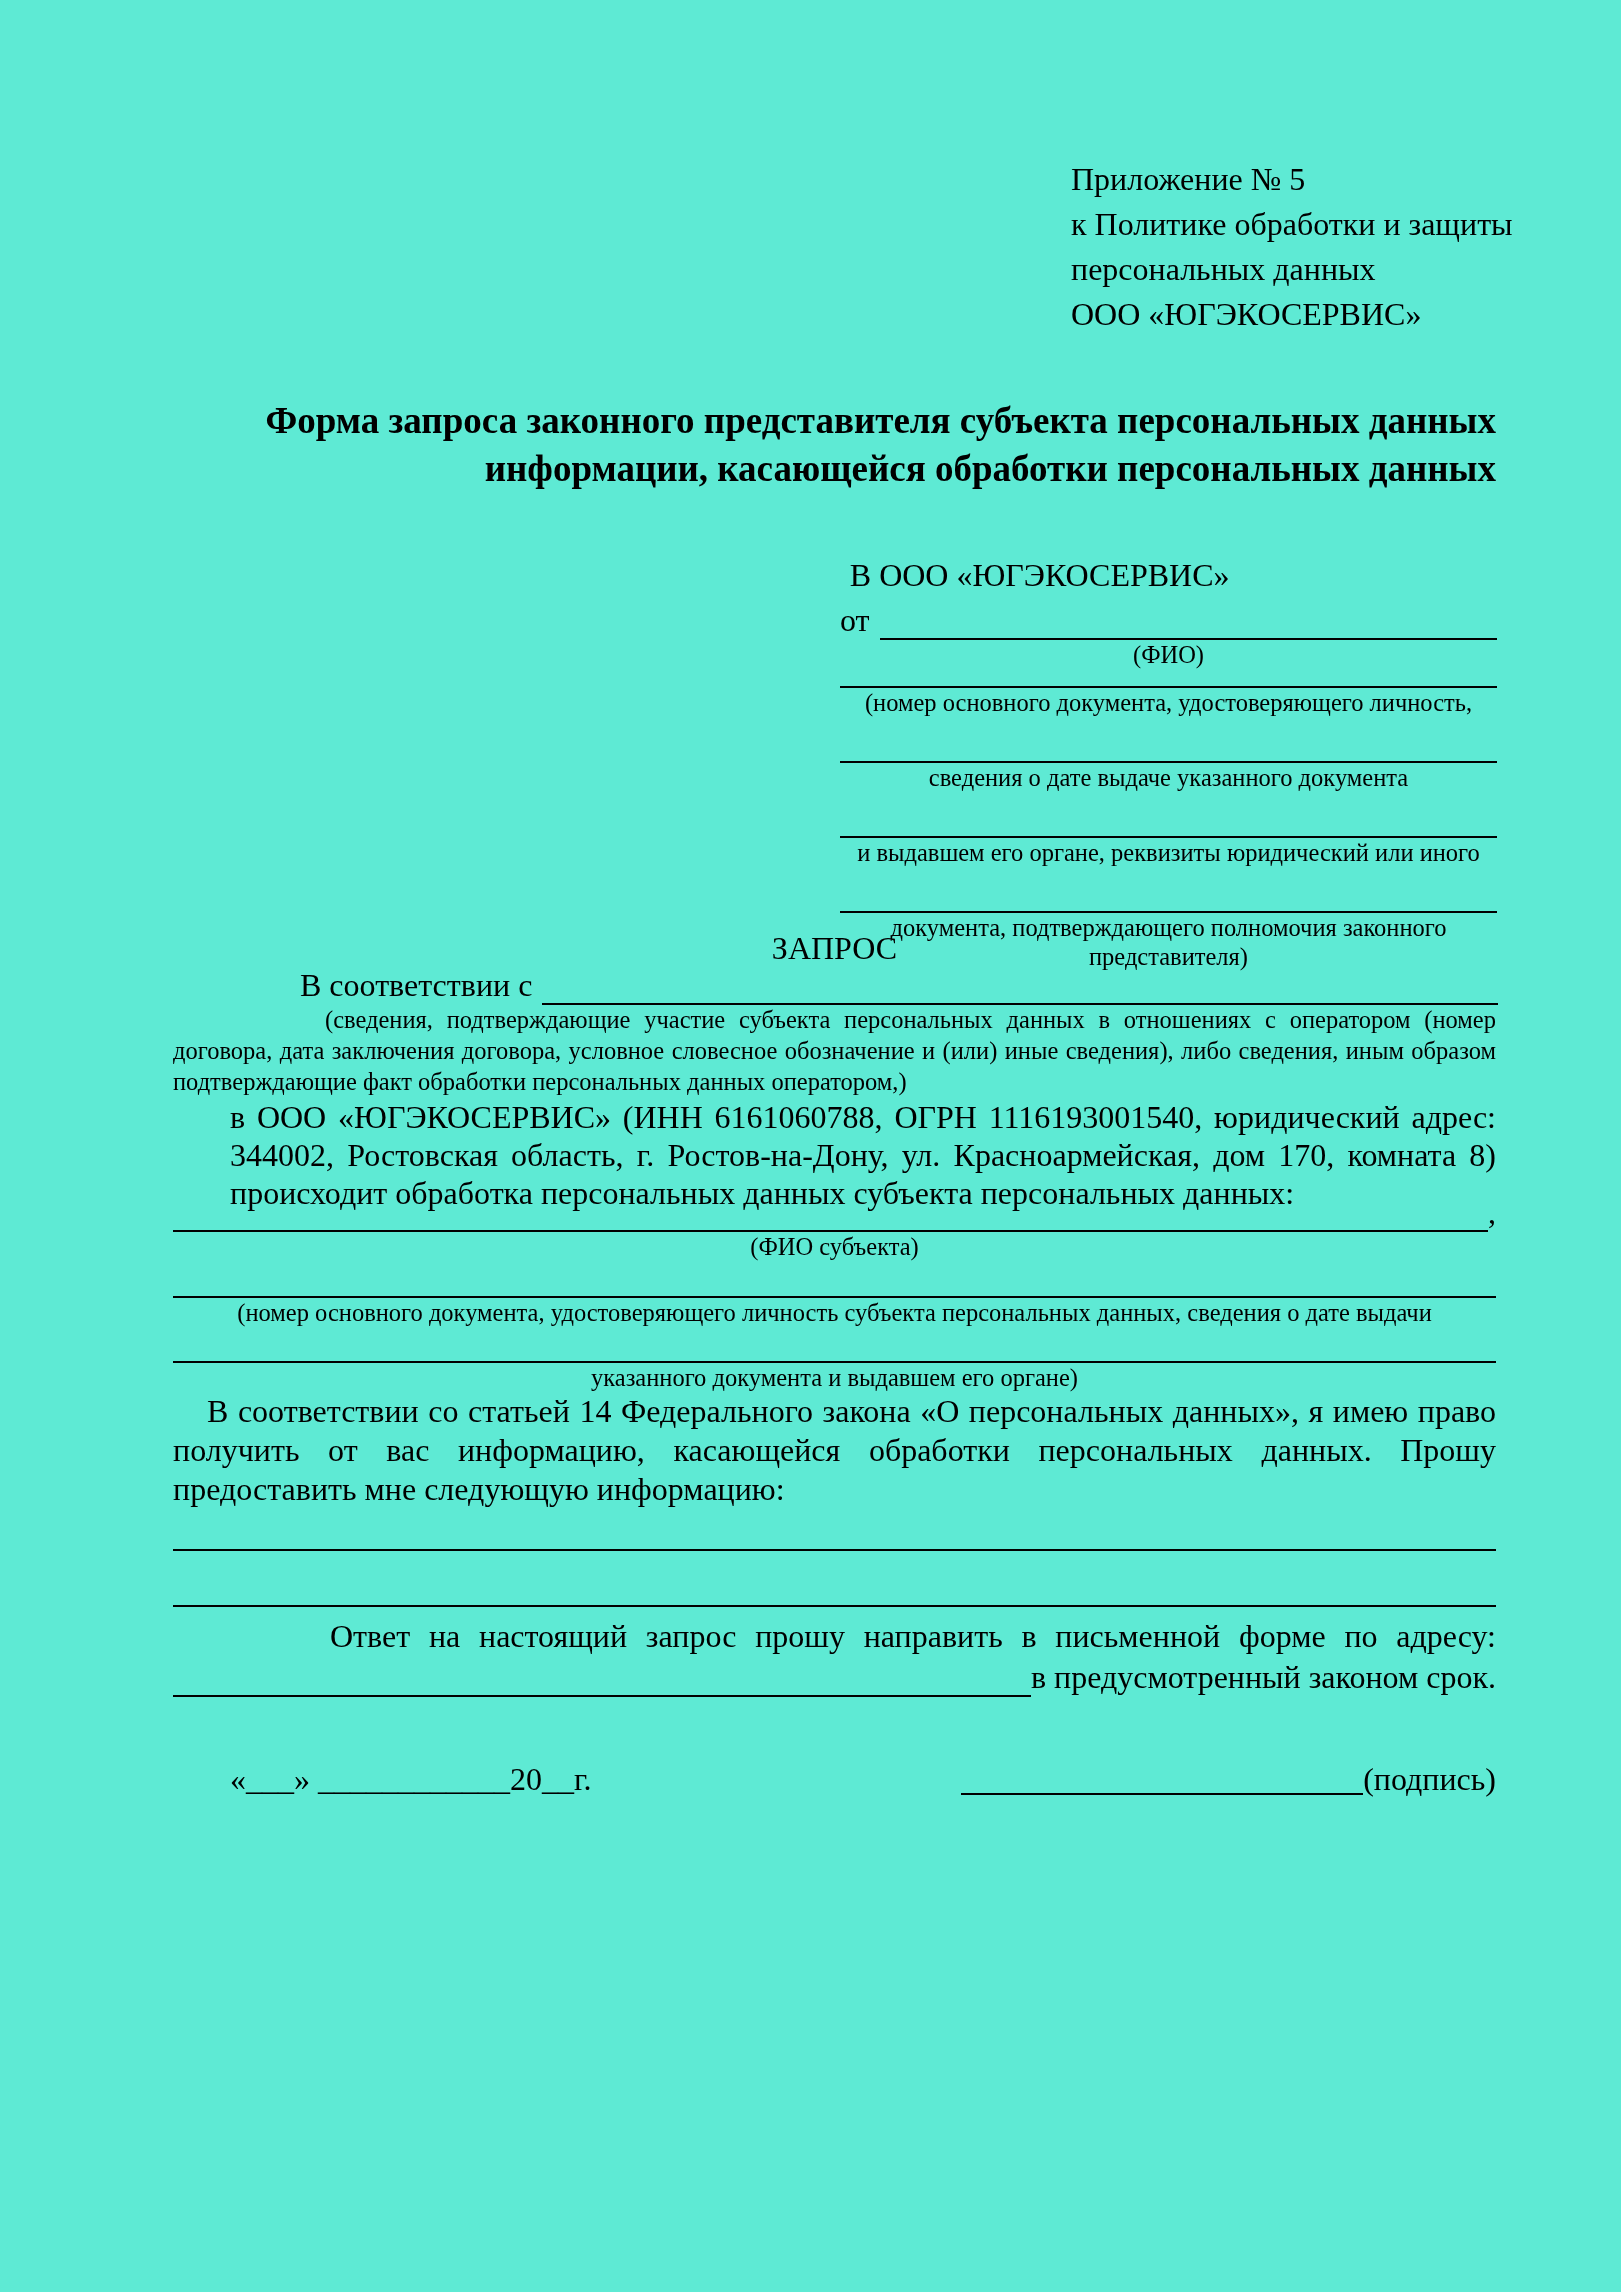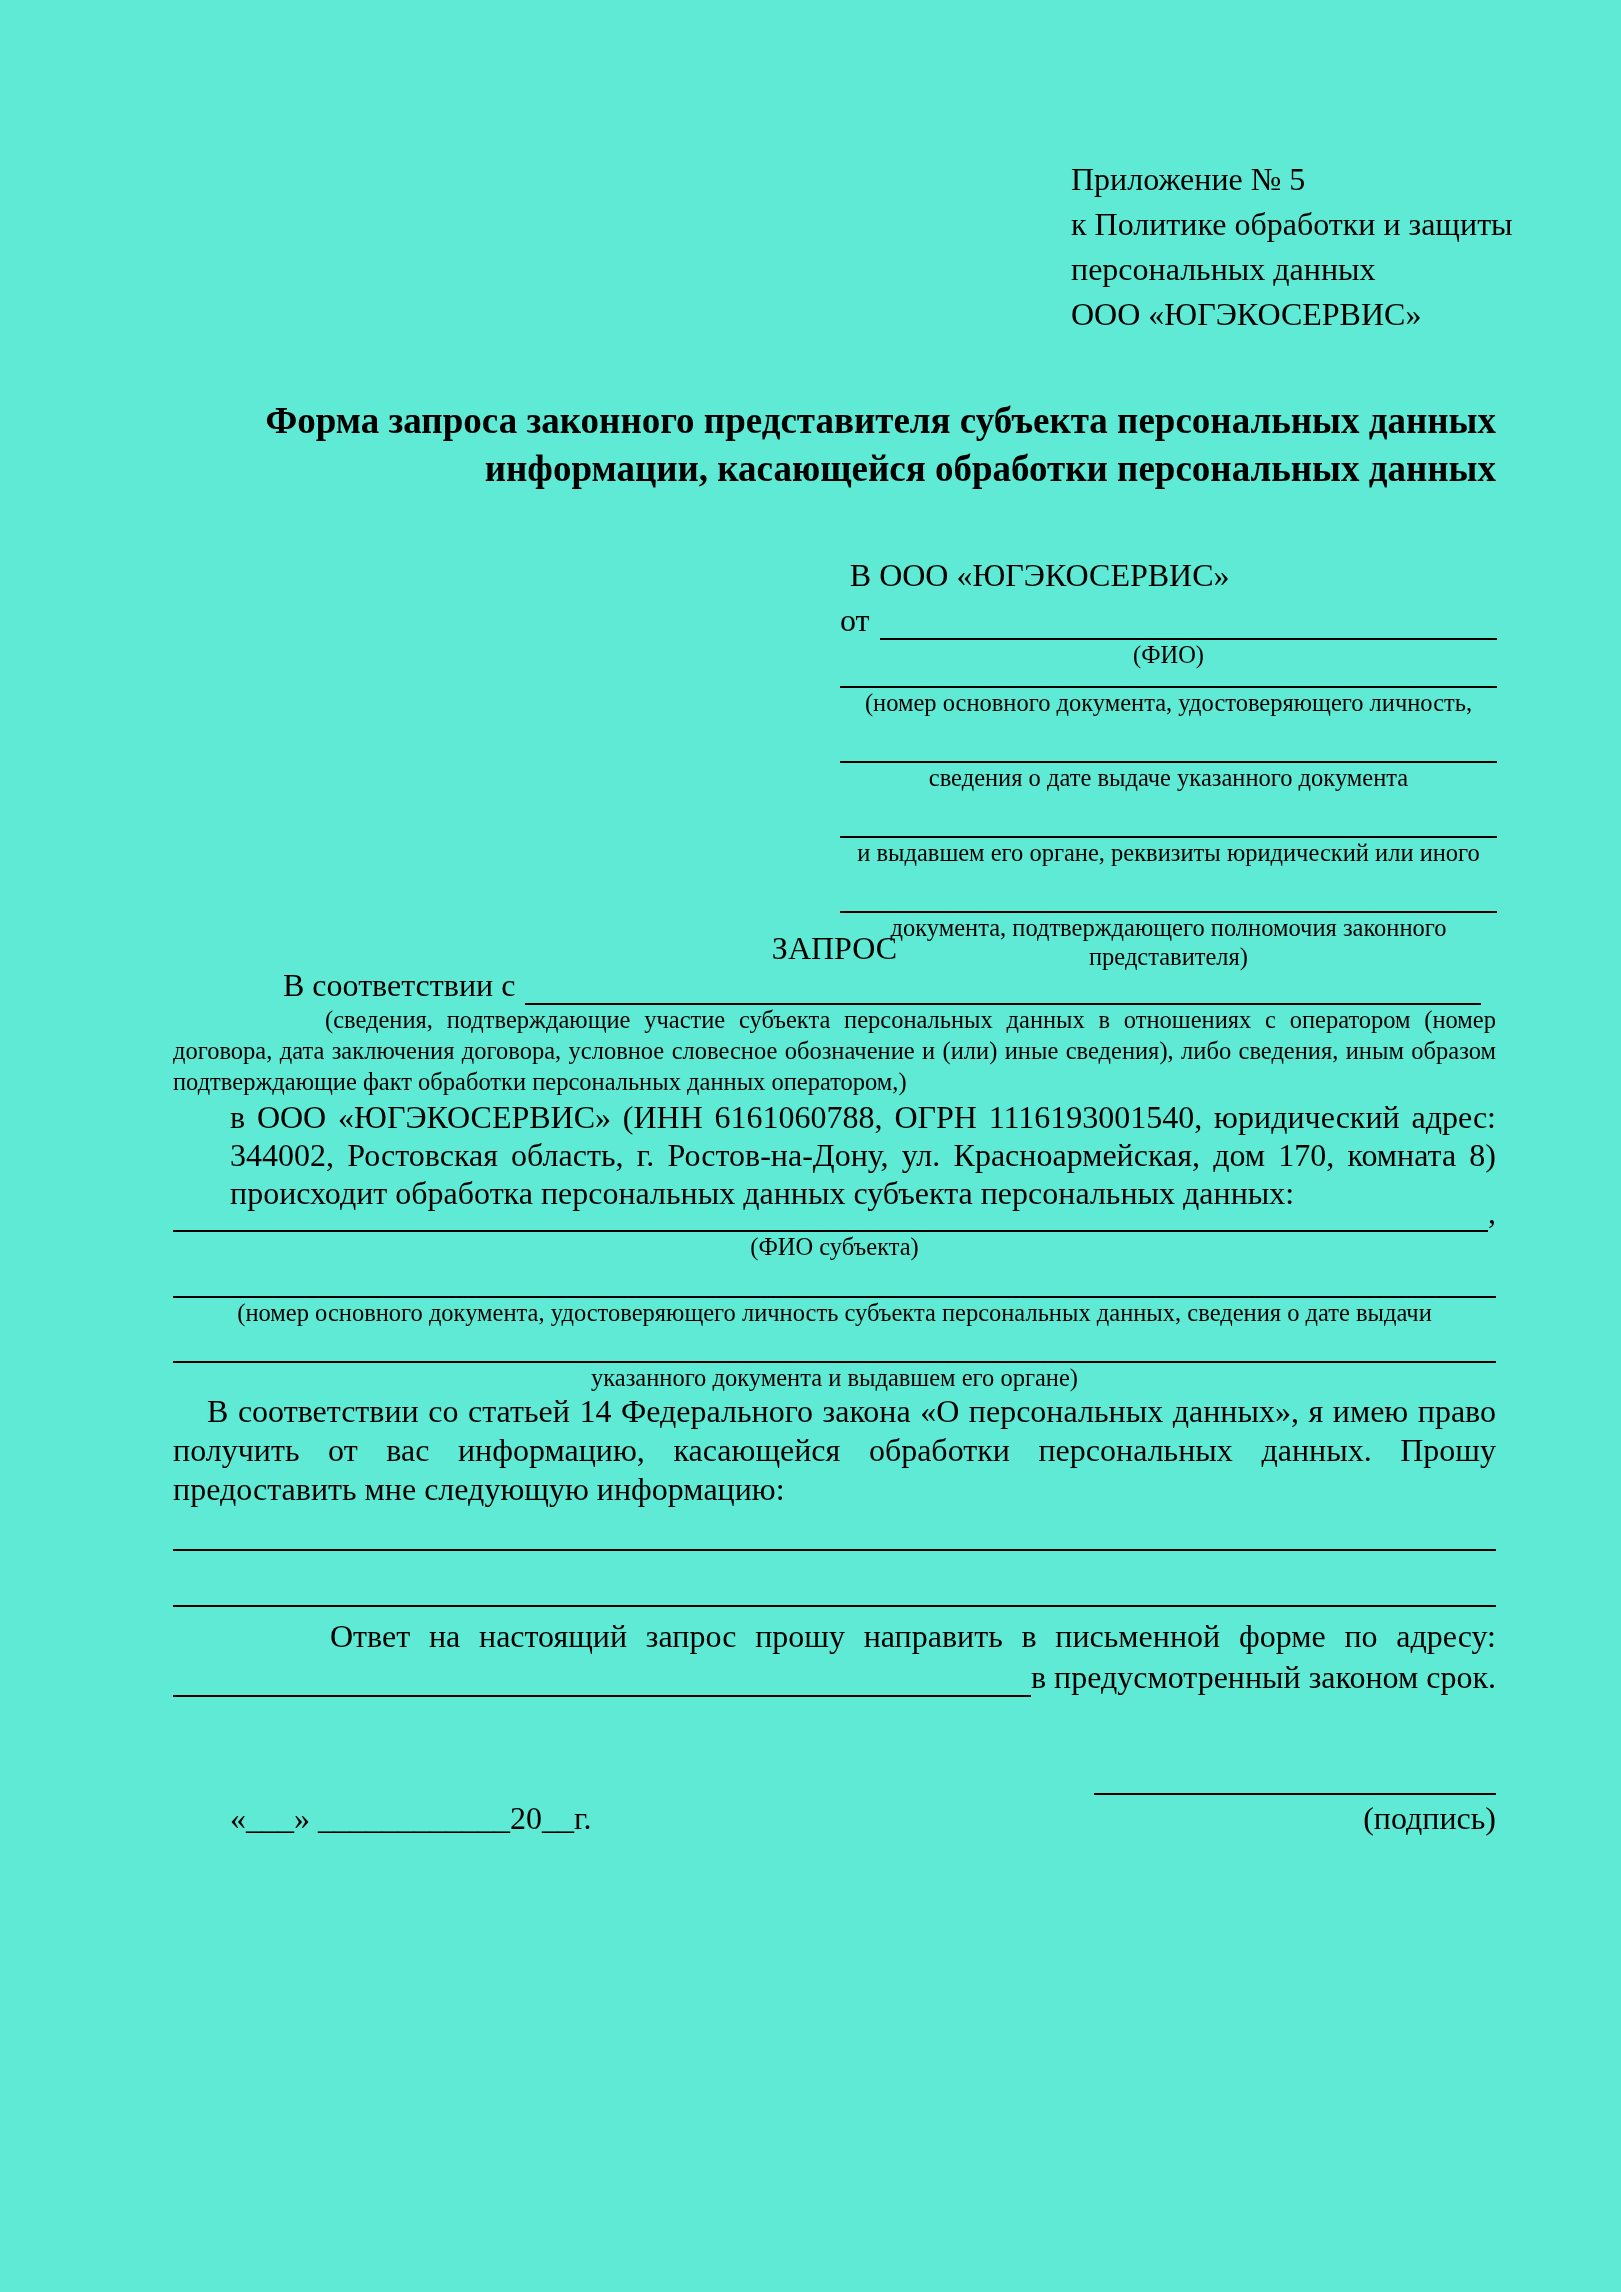--- a/index.html
+++ b/index.html
@@ -17,40 +17,40 @@
   .doc-title{left:173px;top:397px;width:1323px;text-align:right;font-weight:bold;font-size:37px;line-height:48px;}
   .addressee{left:840px;top:519px;width:657px;font-size:32px;line-height:39px;}
   .to-line{padding-left:9.8px;margin-top:37px;}
   .from-row{display:flex;align-items:flex-end;height:39px;margin-top:5.9px;gap:10px;}
   .from-row .lbl{flex:0 0 auto;}
   .uline{flex:1 1 auto;border-bottom:2px solid #000;height:33px;}
   .fcap{font-size:24.5px;line-height:29px;text-align:center;}
   .fline{border-bottom:2px solid #000;height:44px;}
   .fline.first{height:17.6px;}
   .zapros{left:173px;top:929px;width:1323px;text-align:center;font-size:32px;line-height:39px;}
-  .accordance{left:158px;top:966px;width:1323px;display:flex;align-items:flex-end;height:39px;font-size:32px;line-height:39px;}
+  .accordance{left:175px;top:966px;width:1323px;display:flex;align-items:flex-end;height:39px;font-size:32px;line-height:39px;}
   .accordance .lead{flex:0 0 auto;margin-left:125px;padding-right:9.8px;}
   .smallprint{left:173px;top:1004px;width:1323px;font-size:24.5px;line-height:31px;text-align:justify;text-indent:152px;}
   .operator-para{left:230px;top:1098px;width:1266px;font-size:32px;line-height:38px;text-align:justify;}
   .subject-fields{left:173px;top:1196px;width:1323px;font-size:32px;line-height:39px;}
   .comma-row{display:flex;align-items:flex-end;height:36px;}
   .comma-row .fline{flex:1 1 auto;height:100%;}
   .comma-row .comma{flex:0 0 auto;}
   .sf-line2{border-bottom:2px solid #000;height:35px;}
   .sf-line3{border-bottom:2px solid #000;height:34px;}
   .law-para{left:173px;top:1392px;width:1323px;font-size:32px;line-height:39px;text-align:justify;text-indent:34px;}
   .rule{left:173px;width:1323px;border-bottom:2px solid #000;height:0;}
   .reply{left:173px;top:1617px;width:1323px;font-size:32px;line-height:39px;}
   .reply-l1{text-align:justify;text-align-last:justify;text-indent:157px;}
   .reply-l2{display:flex;align-items:flex-end;height:41px;}
   .reply-l2 .uline{height:35px;}
   .reply-l2 .tail{flex:0 0 auto;}
   .bottom-row{left:173px;top:1760px;width:1323px;display:flex;align-items:flex-end;font-size:32px;line-height:39px;}
   .date-part{margin-left:57px;flex:0 0 auto;}
-  .sig-group{margin-left:auto;display:flex;align-items:flex-end;flex-direction:column;}
+  .sig-group{margin-left:auto;display:flex;align-items:flex-end;}
   .sig-line{width:402px;border-bottom:2px solid #000;height:33px;margin-bottom:3.9px;}
   .sig-cap{flex:0 0 auto;}
 </style>
 </head>
 <body>
 
 <div class="page">
 
   <div class="abs appendix">
     <div>Приложение № 5</div>

